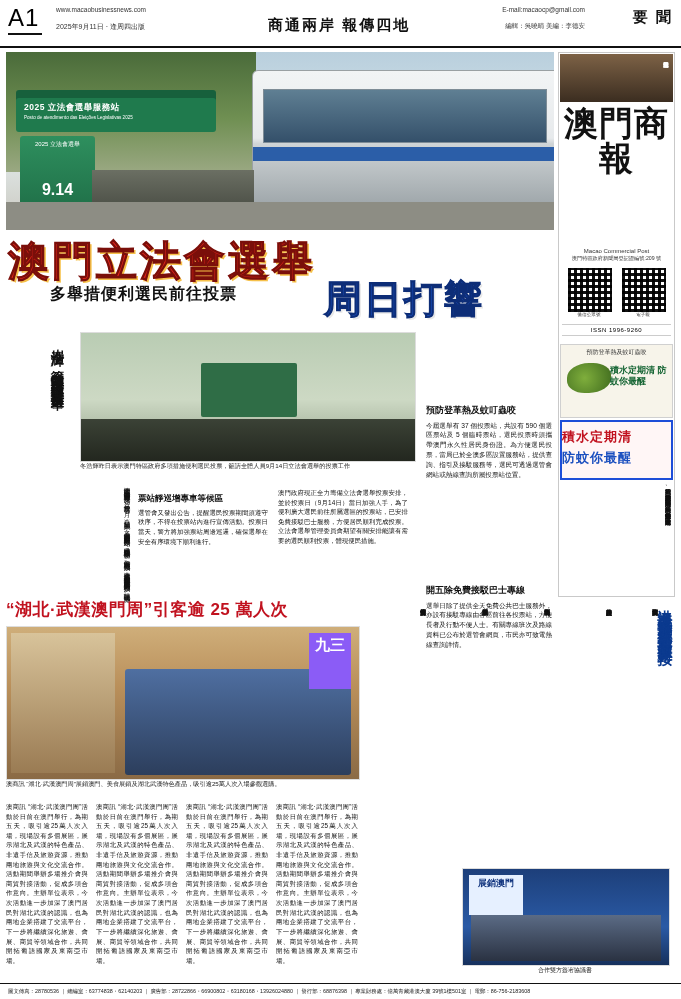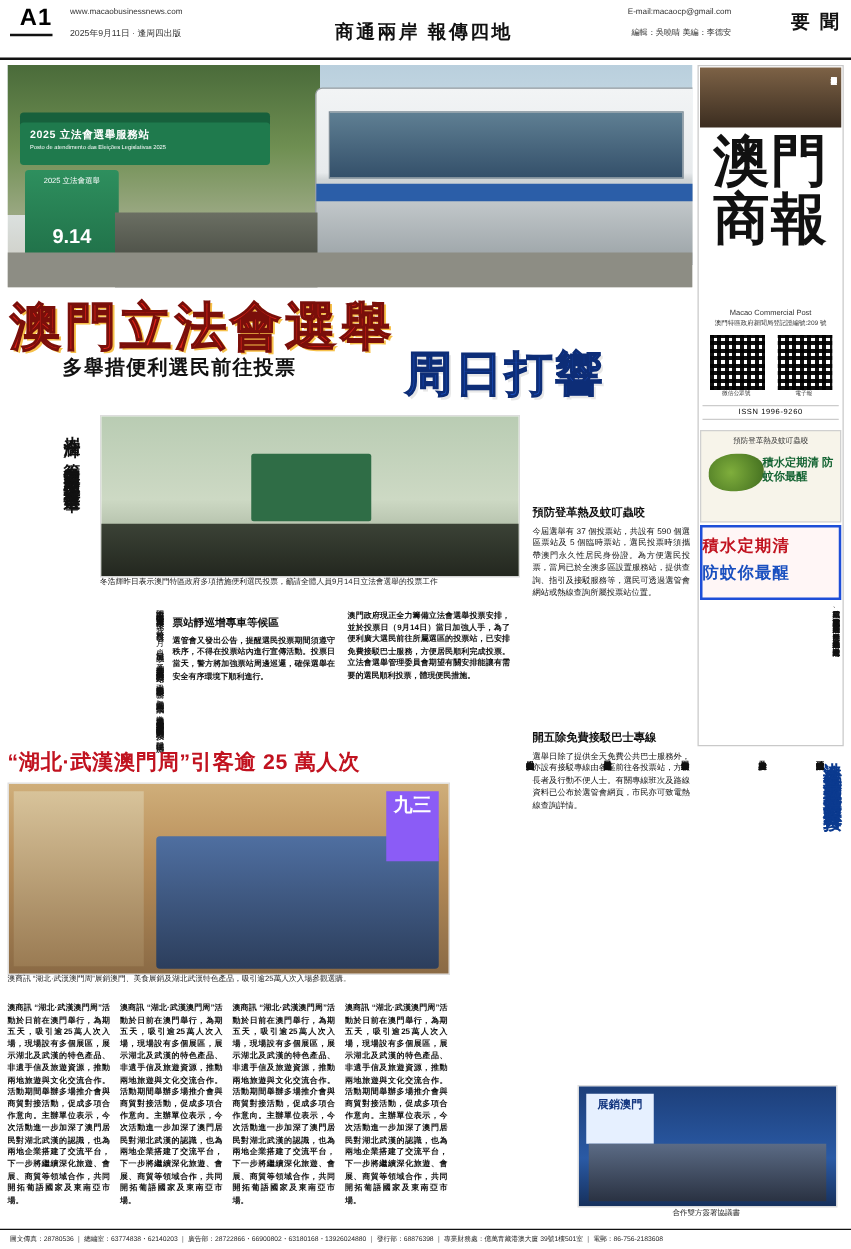--- a/index.html
+++ b/index.html
@@ -2,21 +2,21 @@
 <html><head>
 <meta charset="utf-8">
 <style>
   html,body{margin:0;padding:0;background:#ffffff;}
   body{width:681px;height:999px;font-family:"Liberation Sans",sans-serif;overflow:hidden;position:relative;}
   .page{position:relative;width:681px;height:999px;background:#fff;}
 
   
   .topbar{position:absolute;left:0;top:0;width:681px;height:48px;border-bottom:2px solid #111;box-sizing:border-box;}
   .a1box{position:absolute;left:8px;top:4px;width:44px;height:40px;}
-  .a1box .a1{font-size:19px;font-weight:bold;letter-spacing:1px;border-bottom:2px solid #111;padding-bottom:1px;display:block;width:34px;text-align:right;}
+  .a1box .a1{font-size:24px;font-weight:normal;letter-spacing:1px;border-bottom:2px solid #111;padding-bottom:1px;display:block;width:34px;text-align:left;}
   .topbar .siteurl{position:absolute;left:56px;top:6px;font-size:6.5px;color:#333;}
   .topbar .dateline{position:absolute;left:56px;top:22px;font-size:7px;color:#333;}
   .topbar .slogan{position:absolute;left:268px;top:16px;font-size:15px;font-weight:bold;letter-spacing:2px;color:#111;}
   .topbar .mail{position:absolute;right:96px;top:6px;font-size:6.5px;color:#333;text-align:right;}
   .topbar .editors{position:absolute;right:96px;top:22px;font-size:6.5px;color:#333;text-align:right;}
   .topbar .yaowen{position:absolute;right:8px;top:8px;font-size:15px;font-weight:bold;color:#111;letter-spacing:2px;}
 
   
   .leftcol{position:absolute;left:6px;top:52px;width:548px;height:600px;}
   .photohero{position:absolute;left:0;top:0;width:548px;height:178px;overflow:hidden;}
@@ -55,21 +55,21 @@
     writing-mode:vertical-rl;text-orientation:upright;letter-spacing:2px;height:260px;}
 
   .colArea{position:absolute;left:2px;top:300px;width:548px;}
   .col{position:absolute;font-size:6.6px;line-height:1.5;color:#111;text-align:justify;}
   .col h4{font-size:9px;margin:0 0 3px 0;font-weight:bold;}
   .cA{left:62px;top:130px;width:62px;writing-mode:vertical-rl;height:200px;letter-spacing:.5px;}
   .cB{left:418px;top:52px;width:126px;}
   .cC{left:418px;top:232px;width:126px;}
 
   
-  .mcol{position:absolute;font-size:6.4px;line-height:1.5;color:#111;text-align:justify;font-weight:bold;}
+  .mcol{position:absolute;font-size:6.4px;line-height:1.5;color:#111;text-align:justify;}
   .mcol b{display:block;font-size:8.5px;margin:4px 0 3px;}
 
   
   .feature{position:absolute;left:6px;top:598px;width:352px;height:382px;}
   .featTitle{position:absolute;left:0;top:0;width:352px;font-size:17px;font-weight:bold;color:#c1121f;letter-spacing:.5px;}
   .featPhoto{position:absolute;left:0;top:28px;width:352px;height:152px;overflow:hidden;border:1px solid #ddd;}
   .featPhoto .bg{position:absolute;inset:0;background:linear-gradient(180deg,#cfae7a 0%,#b98f5a 40%,#8a6a45 100%);}
   .featPhoto .shelf{position:absolute;left:4px;top:6px;width:104px;height:140px;background:linear-gradient(180deg,#d8c39a,#9a7b53);}
   .featPhoto .ppl{position:absolute;left:118px;top:42px;width:226px;height:106px;background:linear-gradient(180deg,#4f6fa1,#2c3e5c);border-radius:3px;}
   .featPhoto .sign9{position:absolute;right:8px;top:6px;width:42px;height:56px;background:#8b5cf6;color:#fff;font-size:15px;font-weight:bold;text-align:center;line-height:1.1;padding-top:4px;box-sizing:border-box;}
@@ -84,21 +84,21 @@
   .feat2Photo .bg{position:absolute;inset:0;background:linear-gradient(180deg,#1d3f7a 0%,#2a5aa5 60%,#16305c 100%);}
   .feat2Photo .row{position:absolute;left:8px;bottom:4px;width:190px;height:46px;background:linear-gradient(180deg,#5b6b85,#2a3242);}
   .feat2Photo .bn{position:absolute;left:6px;top:6px;width:54px;height:40px;background:#e6f0ff;color:#12357f;font-size:9px;font-weight:bold;text-align:center;line-height:1.1;padding-top:4px;box-sizing:border-box;}
   .feat2Cap{position:absolute;left:94px;top:368px;width:206px;font-size:6px;color:#222;text-align:center;}
 
   
   .rightcol{position:absolute;left:558px;top:52px;width:117px;height:545px;}
   .npBorder{position:absolute;left:0;top:0;width:117px;height:545px;border:1px solid #c9c9c9;box-sizing:border-box;}
   .npPhoto{position:absolute;left:2px;top:2px;width:113px;height:48px;background:linear-gradient(180deg,#7d6246,#3b2d20);overflow:hidden;}
   .npPhoto .t{position:absolute;right:4px;top:4px;font-size:5px;color:#fff;writing-mode:vertical-rl;}
-  .npName{position:absolute;left:6px;top:54px;width:105px;font-size:45px;font-weight:bold;color:#111;line-height:1.02;text-align:center;letter-spacing:1px;}
+  .npName{position:absolute;left:6px;top:54px;width:105px;font-size:34px;font-weight:bold;color:#111;line-height:1.02;text-align:center;letter-spacing:1px;}
   .npEn{position:absolute;left:4px;top:196px;width:109px;text-align:center;font-size:6px;color:#333;}
   .npEn em{display:block;font-style:normal;font-size:5.2px;margin-top:1px;}
   .npQr{position:absolute;left:8px;top:214px;width:44px;height:44px;background:
      repeating-linear-gradient(0deg,#111 0 3px,#fff 3px 6px),
      repeating-linear-gradient(90deg,#111 0 3px,#fff 3px 6px);background-blend-mode:multiply;border:2px solid #fff;}
   .npQr2{position:absolute;left:62px;top:214px;width:44px;height:44px;background:
      repeating-linear-gradient(0deg,#111 0 3px,#fff 3px 6px),
      repeating-linear-gradient(90deg,#111 0 3px,#fff 3px 6px);background-blend-mode:multiply;border:2px solid #fff;}
   .npQrLabel{position:absolute;top:260px;font-size:4.6px;color:#333;text-align:center;width:50px;}
   .npIsbn{position:absolute;left:4px;top:272px;width:109px;text-align:center;font-size:6px;letter-spacing:.5px;border-top:1px solid #ccc;border-bottom:1px solid #ccc;padding:2px 0;}

